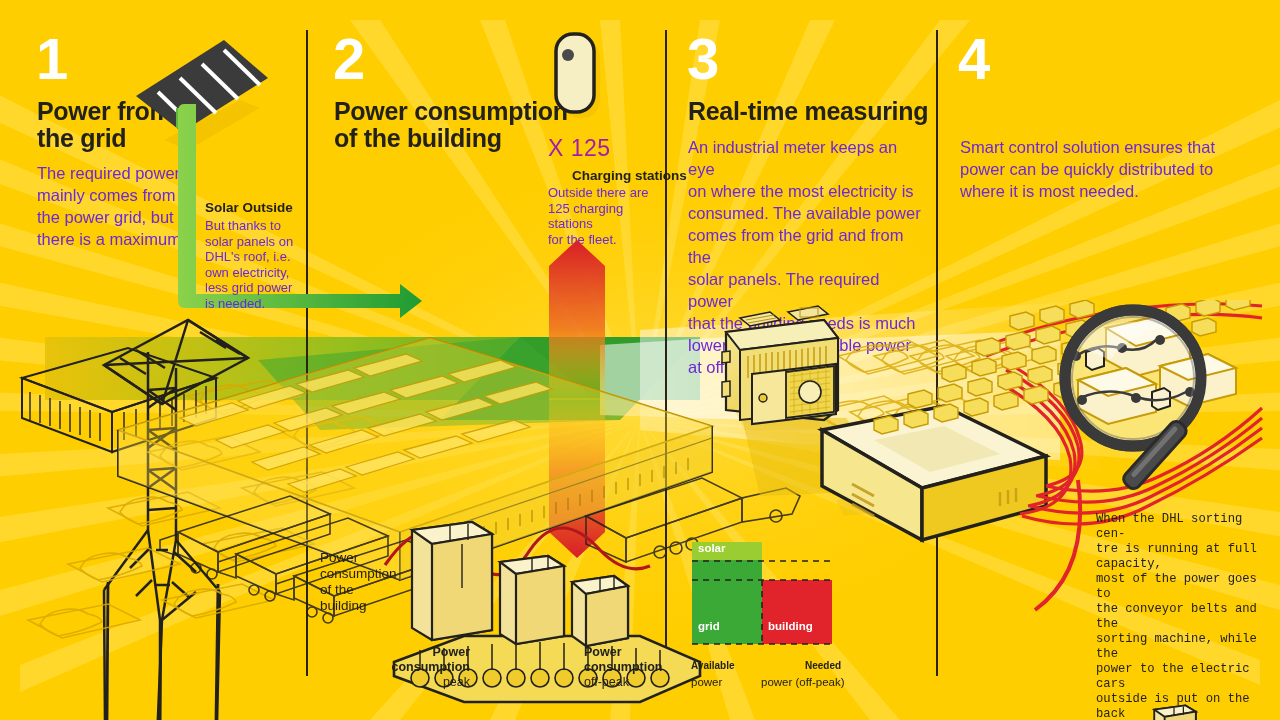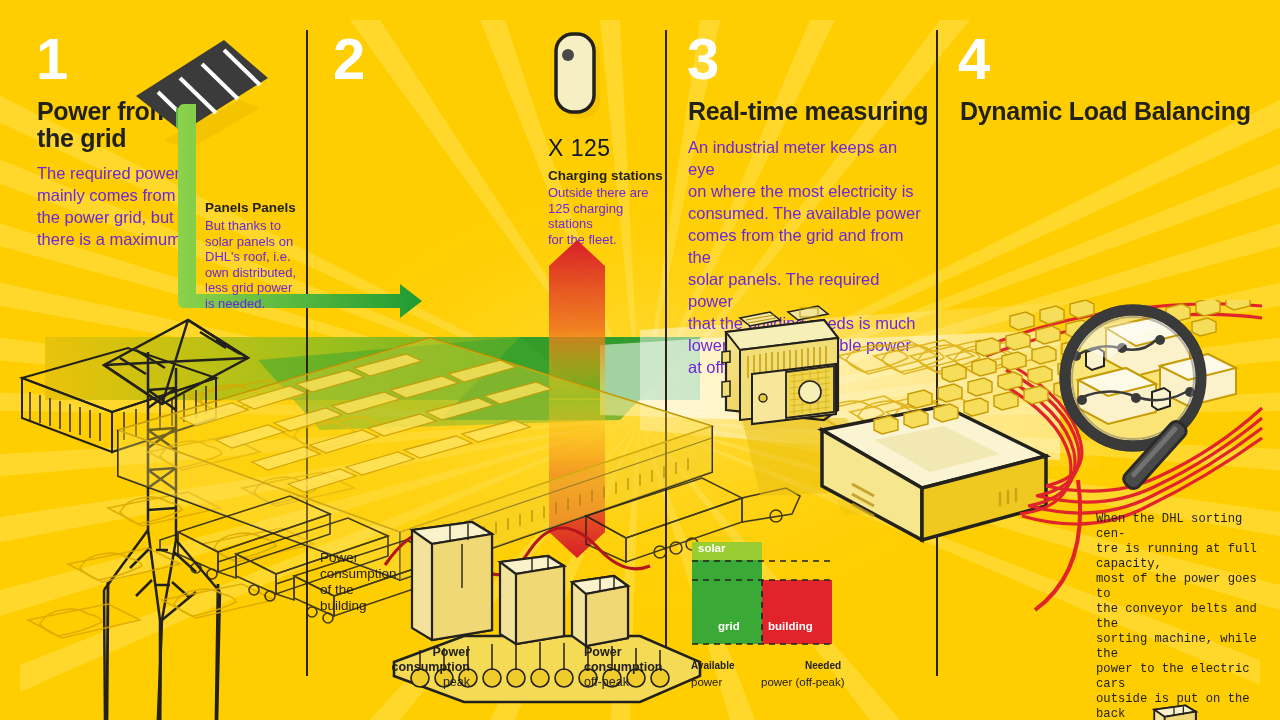--- a/index.html
+++ b/index.html
@@ -38,21 +38,21 @@
     position:absolute; color:#6d28d9; font-weight:400; font-size:13px; line-height:15.5px;
   }
   .small-label {
     position:absolute; color:#23211c; font-weight:700; font-size:12.5px; line-height:15px;
   }
   .small-label .thin { font-weight:400;text-align:center; }
   .plain-label {
     position:absolute; color:#23211c; font-weight:400; font-size:13px; line-height:16px;
   }
   .x125 {
-    position:absolute; color:#0f172a; font-weight:400; font-size:23px; line-height:24px;
+    position:absolute; color:#a21caf; font-weight:400; font-size:23px; line-height:24px;
     letter-spacing:0.5px;
   }
   .tiny-body {
     position:absolute; color:#23211c; font-weight:400; font-size:12.2px; line-height:15px;font-family:Liberation Mono, monospace;
   }
 
   
   .chart { position:absolute; }
   .bar-label {
     position:absolute; color:#ffffff; font-weight:700; font-size:11.5px; line-height:13px;
@@ -179,38 +179,40 @@
       <line x1="96" y1="28" x2="132" y2="63"></line>
     </g>
     <rect x="48" y="86" width="14" height="20" fill="#5FB83B"></rect>
   </svg>
 
   <svg class="abs" style="left:170px; top:104px;" width="260" height="230" viewBox="0 0 260 230">
     <path d="M14,0 L26,0 L26,190 L230,190 L230,180 L252,197 L230,214 L230,204 L14,204
              Q8,204 8,196 L8,8 Q8,0 14,0 Z" fill="url(#greenArrowG)"></path>
   </svg>
 
-  <div class="callout-title" style="left:205px; top:200px; width:100px;">Panels Panels</div>
+  <div class="callout-title" style="left:205px; top:200px; width:100px;">Solar Outside</div>
   <div class="callout-body" style="left:205px; top:218px; width:100px; white-space:pre-line;">But thanks to
 solar panels on
 DHL's roof, i.e.
-own distributed,
+own electricity,
 less grid power
 is needed.</div>
 
   <div class="step-num" style="left:333px; top:30px;">2</div>
+  <div class="step-title" style="left:334px; top:98px; width:300px; white-space:pre-line;">Power consumption
+of the building</div>
 
   <svg class="abs" style="left:548px; top:28px;" width="70" height="108" viewBox="0 0 70 108">
     <rect x="14" y="12" width="38" height="78" rx="17" fill="#E8B800" opacity="0.4"></rect>
     <rect x="8" y="6" width="38" height="78" rx="17" fill="#F7EFC4" stroke="#23211c" stroke-width="3.5"></rect>
     <circle cx="20" cy="27" r="6" fill="#4A4A4A"></circle>
   </svg>
 
   <div class="x125" style="left:548px; top:136px;">X 125</div>
-  <div class="callout-title" style="left:548px; top:168px; width:115px;">Charging stations</div>
+  <div class="callout-title" style="left:572px; top:168px; width:115px;">Charging stations</div>
   <div class="callout-body" style="left:548px; top:185px; width:112px; white-space:pre-line;">Outside there are
 125 charging stations
 for the fleet.</div>
 
   <svg class="abs" style="left:541px; top:240px;" width="72" height="318" viewBox="0 0 72 318">
     <path d="M36,0 L64,26 L64,160 L8,160 L8,26 Z" fill="url(#redArrowTop)"></path>
     <path d="M8,158 L64,158 L64,292 L36,318 L8,292 Z" fill="url(#redArrowBot)"></path>
   </svg>
 
   <div class="step-num" style="left:687px; top:30px;">3</div>
@@ -218,21 +220,23 @@
   <div class="step-body" style="left:688px; top:136px; width:235px; white-space:pre-line;">An industrial meter keeps an eye
 on where the most electricity is
 consumed. The available power
 comes from the grid and from the
 solar panels. The required power
 that the building needs is much
 lower than the available power
 at off-peak times.</div>
 
   <div class="step-num" style="left:958px; top:30px;">4</div>
-  <div class="step-title" style="left:960px; top:98px; width:310px; white-space:pre-line;">Dynamic Load Balancing</div>
+  <div class="step-body" style="left:960px; top:136px; width:300px; white-space:pre-line;">Smart control solution ensures that
+power can be quickly distributed to
+where it is most needed.</div>
 
   <svg class="abs" style="left:0; top:300px;" width="1280" height="420" viewBox="0 0 1280 420">
     <defs>
       <linearGradient id="cream2" x1="0" y1="0" x2="0" y2="1">
         <stop offset="0%" stop-color="#FBF3CE"></stop>
           <stop offset="100%" stop-color="#F4E9AE"></stop>
       </linearGradient>
       <linearGradient id="boxG" x1="0" y1="0" x2="1" y2="1">
         <stop offset="0%" stop-color="#FAF1C6"></stop>
           <stop offset="100%" stop-color="#EFD96B"></stop>
@@ -751,21 +755,21 @@
       <rect x="2" y="25" width="70" height="84" fill="#3aa935"></rect>
 
       <rect x="72" y="45" width="70" height="64" fill="#E1232B"></rect>
 
       <line x1="2" y1="26" x2="143" y2="26" stroke="#23211c" stroke-width="1.6" stroke-dasharray="6 5"></line>
       <line x1="2" y1="45" x2="143" y2="45" stroke="#23211c" stroke-width="1.6" stroke-dasharray="6 5"></line>
       <line x1="2" y1="109" x2="143" y2="109" stroke="#23211c" stroke-width="1.6" stroke-dasharray="6 5"></line>
       <line x1="72" y1="45" x2="72" y2="109" stroke="#23211c" stroke-width="1.6" stroke-dasharray="6 5"></line>
     </svg>
     <div class="bar-label" style="left:8px; top:7px;">solar</div>
-    <div class="bar-label" style="left:8px; top:85px;margin-left:20px;">grid</div>
+    <div class="bar-label" style="left:8px; top:85px;">grid</div>
     <div class="bar-label" style="left:78px; top:85px;">building</div>
 
     <div class="legend-main" style="left:1px; top:125px;">Available</div>
     <div class="legend-sub" style="left:1px; top:141px;">power</div>
     <div class="legend-main" style="left:71px; top:125px;padding-left:44px;">Needed</div>
     <div class="legend-sub" style="left:71px; top:141px;">power (off-peak)</div>
   </div>
 
 </div>
 

